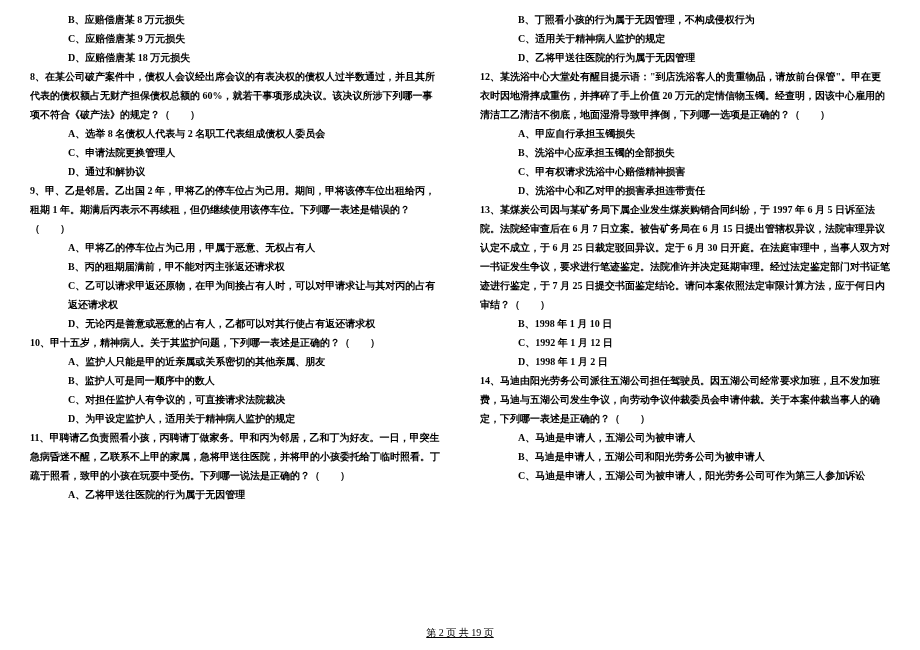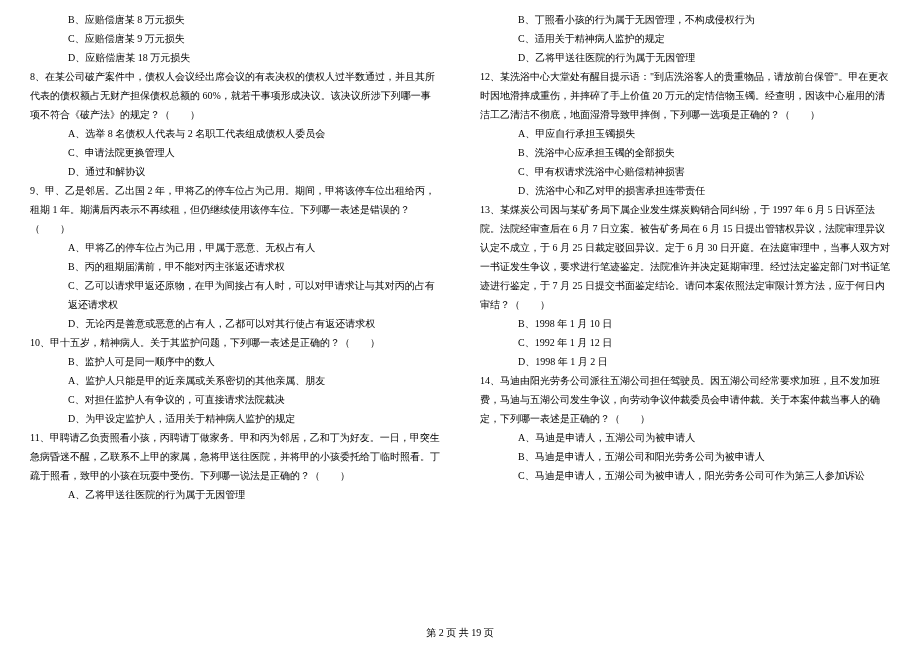--- a/index.html
+++ b/index.html
@@ -19,56 +19,58 @@
       position: relative;
     }
     .columns {
       display: flex;
       gap: 40px;
       height: 600px;
     }
     .col {
       flex: 1;
       overflow: hidden;
+      font-weight: bold;
     }
     .option {
       padding-left: 38px;
     }
     .question {
       padding-left: 0;
     }
     .footer {
       position: absolute;
       bottom: 8px;
       left: 0;
       right: 0;
       text-align: center;
       font-size: 10px;
+      text-decoration: underline;
     }
   </style>
 </head>
 <body>
 
 <div class="columns">
   <div class="col">
     <div class="option">B、应赔偿唐某 8 万元损失</div>
     <div class="option">C、应赔偿唐某 9 万元损失</div>
     <div class="option">D、应赔偿唐某 18 万元损失</div>
     <div class="question">8、在某公司破产案件中，债权人会议经出席会议的有表决权的债权人过半数通过，并且其所代表的债权额占无财产担保债权总额的 60%，就若干事项形成决议。该决议所涉下列哪一事项不符合《破产法》的规定？（　　）</div>
     <div class="option">A、选举 8 名债权人代表与 2 名职工代表组成债权人委员会</div>
     <div class="option">C、申请法院更换管理人</div>
     <div class="option">D、通过和解协议</div>
     <div class="question">9、甲、乙是邻居。乙出国 2 年，甲将乙的停车位占为己用。期间，甲将该停车位出租给丙，租期 1 年。期满后丙表示不再续租，但仍继续使用该停车位。下列哪一表述是错误的？（　　）</div>
     <div class="option">A、甲将乙的停车位占为己用，甲属于恶意、无权占有人</div>
     <div class="option">B、丙的租期届满前，甲不能对丙主张返还请求权</div>
     <div class="option">C、乙可以请求甲返还原物，在甲为间接占有人时，可以对甲请求让与其对丙的占有返还请求权</div>
     <div class="option">D、无论丙是善意或恶意的占有人，乙都可以对其行使占有返还请求权</div>
     <div class="question">10、甲十五岁，精神病人。关于其监护问题，下列哪一表述是正确的？（　　）</div>
+    <div class="option">A、监护人只能是甲的近亲属或关系密切的其他亲属、朋友</div>
     <div class="option">B、监护人可是同一顺序中的数人</div>
-    <div class="option">A、监护人只能是甲的近亲属或关系密切的其他亲属、朋友</div>
     <div class="option">C、对担任监护人有争议的，可直接请求法院裁决</div>
     <div class="option">D、为甲设定监护人，适用关于精神病人监护的规定</div>
     <div class="question">11、甲聘请乙负责照看小孩，丙聘请丁做家务。甲和丙为邻居，乙和丁为好友。一日，甲突生急病昏迷不醒，乙联系不上甲的家属，急将甲送往医院，并将甲的小孩委托给丁临时照看。丁疏于照看，致甲的小孩在玩耍中受伤。下列哪一说法是正确的？（　　）</div>
     <div class="option">A、乙将甲送往医院的行为属于无因管理</div>
   </div>
   <div class="col">
     <div class="option">B、丁照看小孩的行为属于无因管理，不构成侵权行为</div>
     <div class="option">C、适用关于精神病人监护的规定</div>
     <div class="option">D、乙将甲送往医院的行为属于无因管理</div>
     <div class="question">12、某洗浴中心大堂处有醒目提示语："到店洗浴客人的贵重物品，请放前台保管"。甲在更衣时因地滑摔成重伤，并摔碎了手上价值 20 万元的定情信物玉镯。经查明，因该中心雇用的清洁工乙清洁不彻底，地面湿滑导致甲摔倒，下列哪一选项是正确的？（　　）</div>

